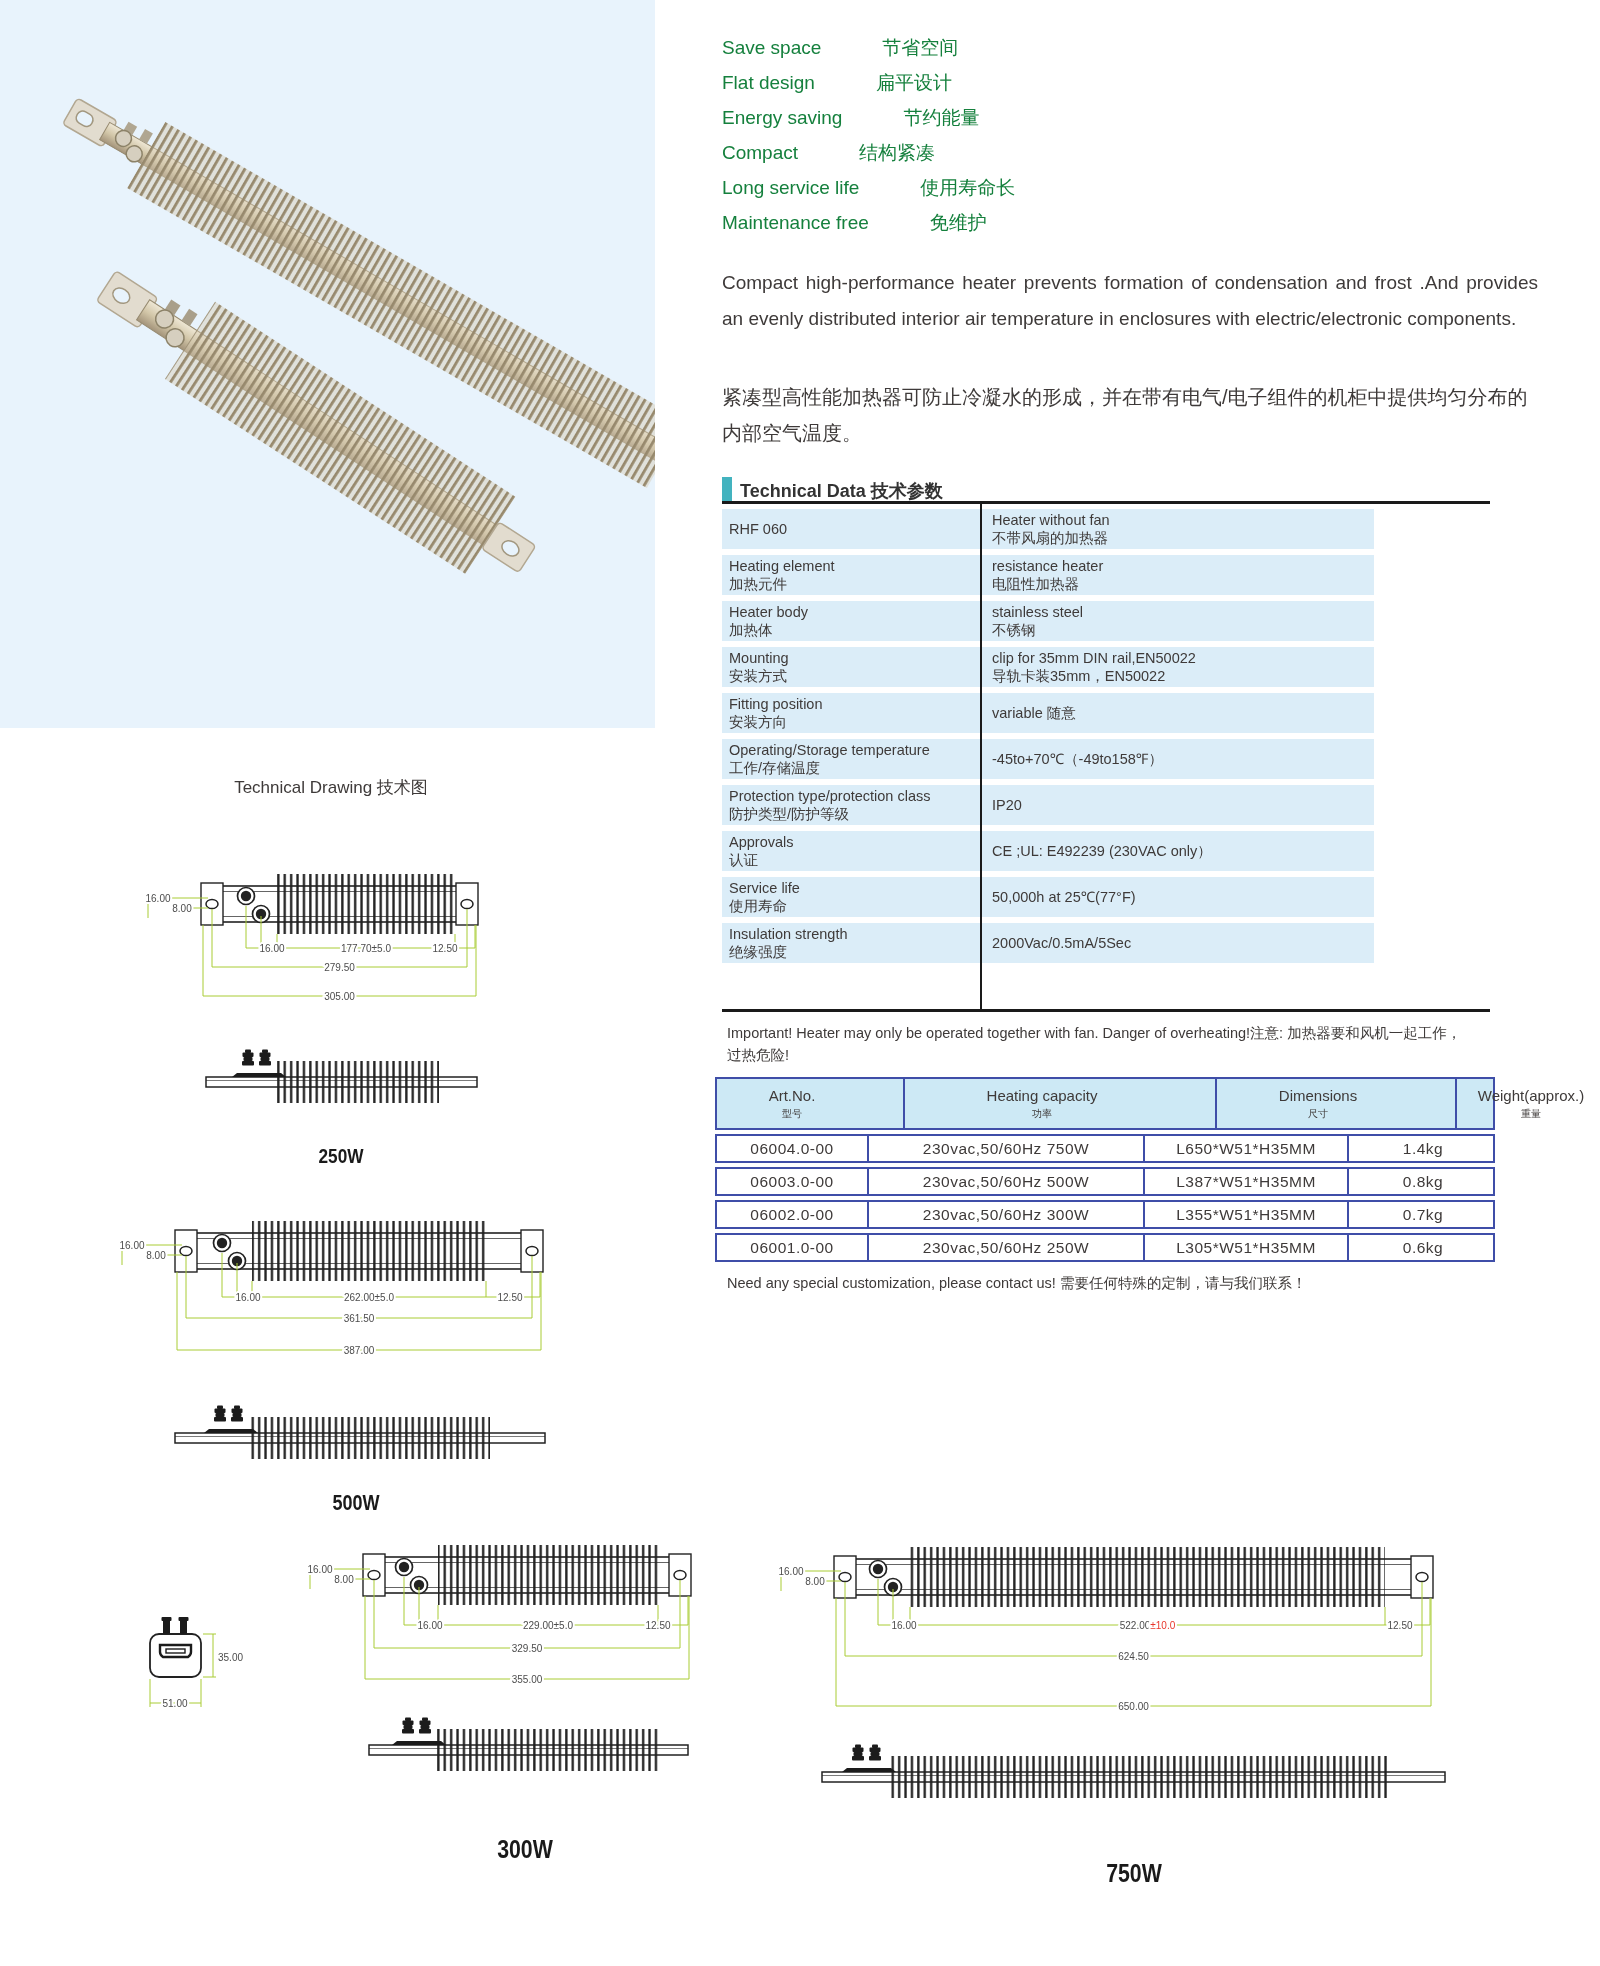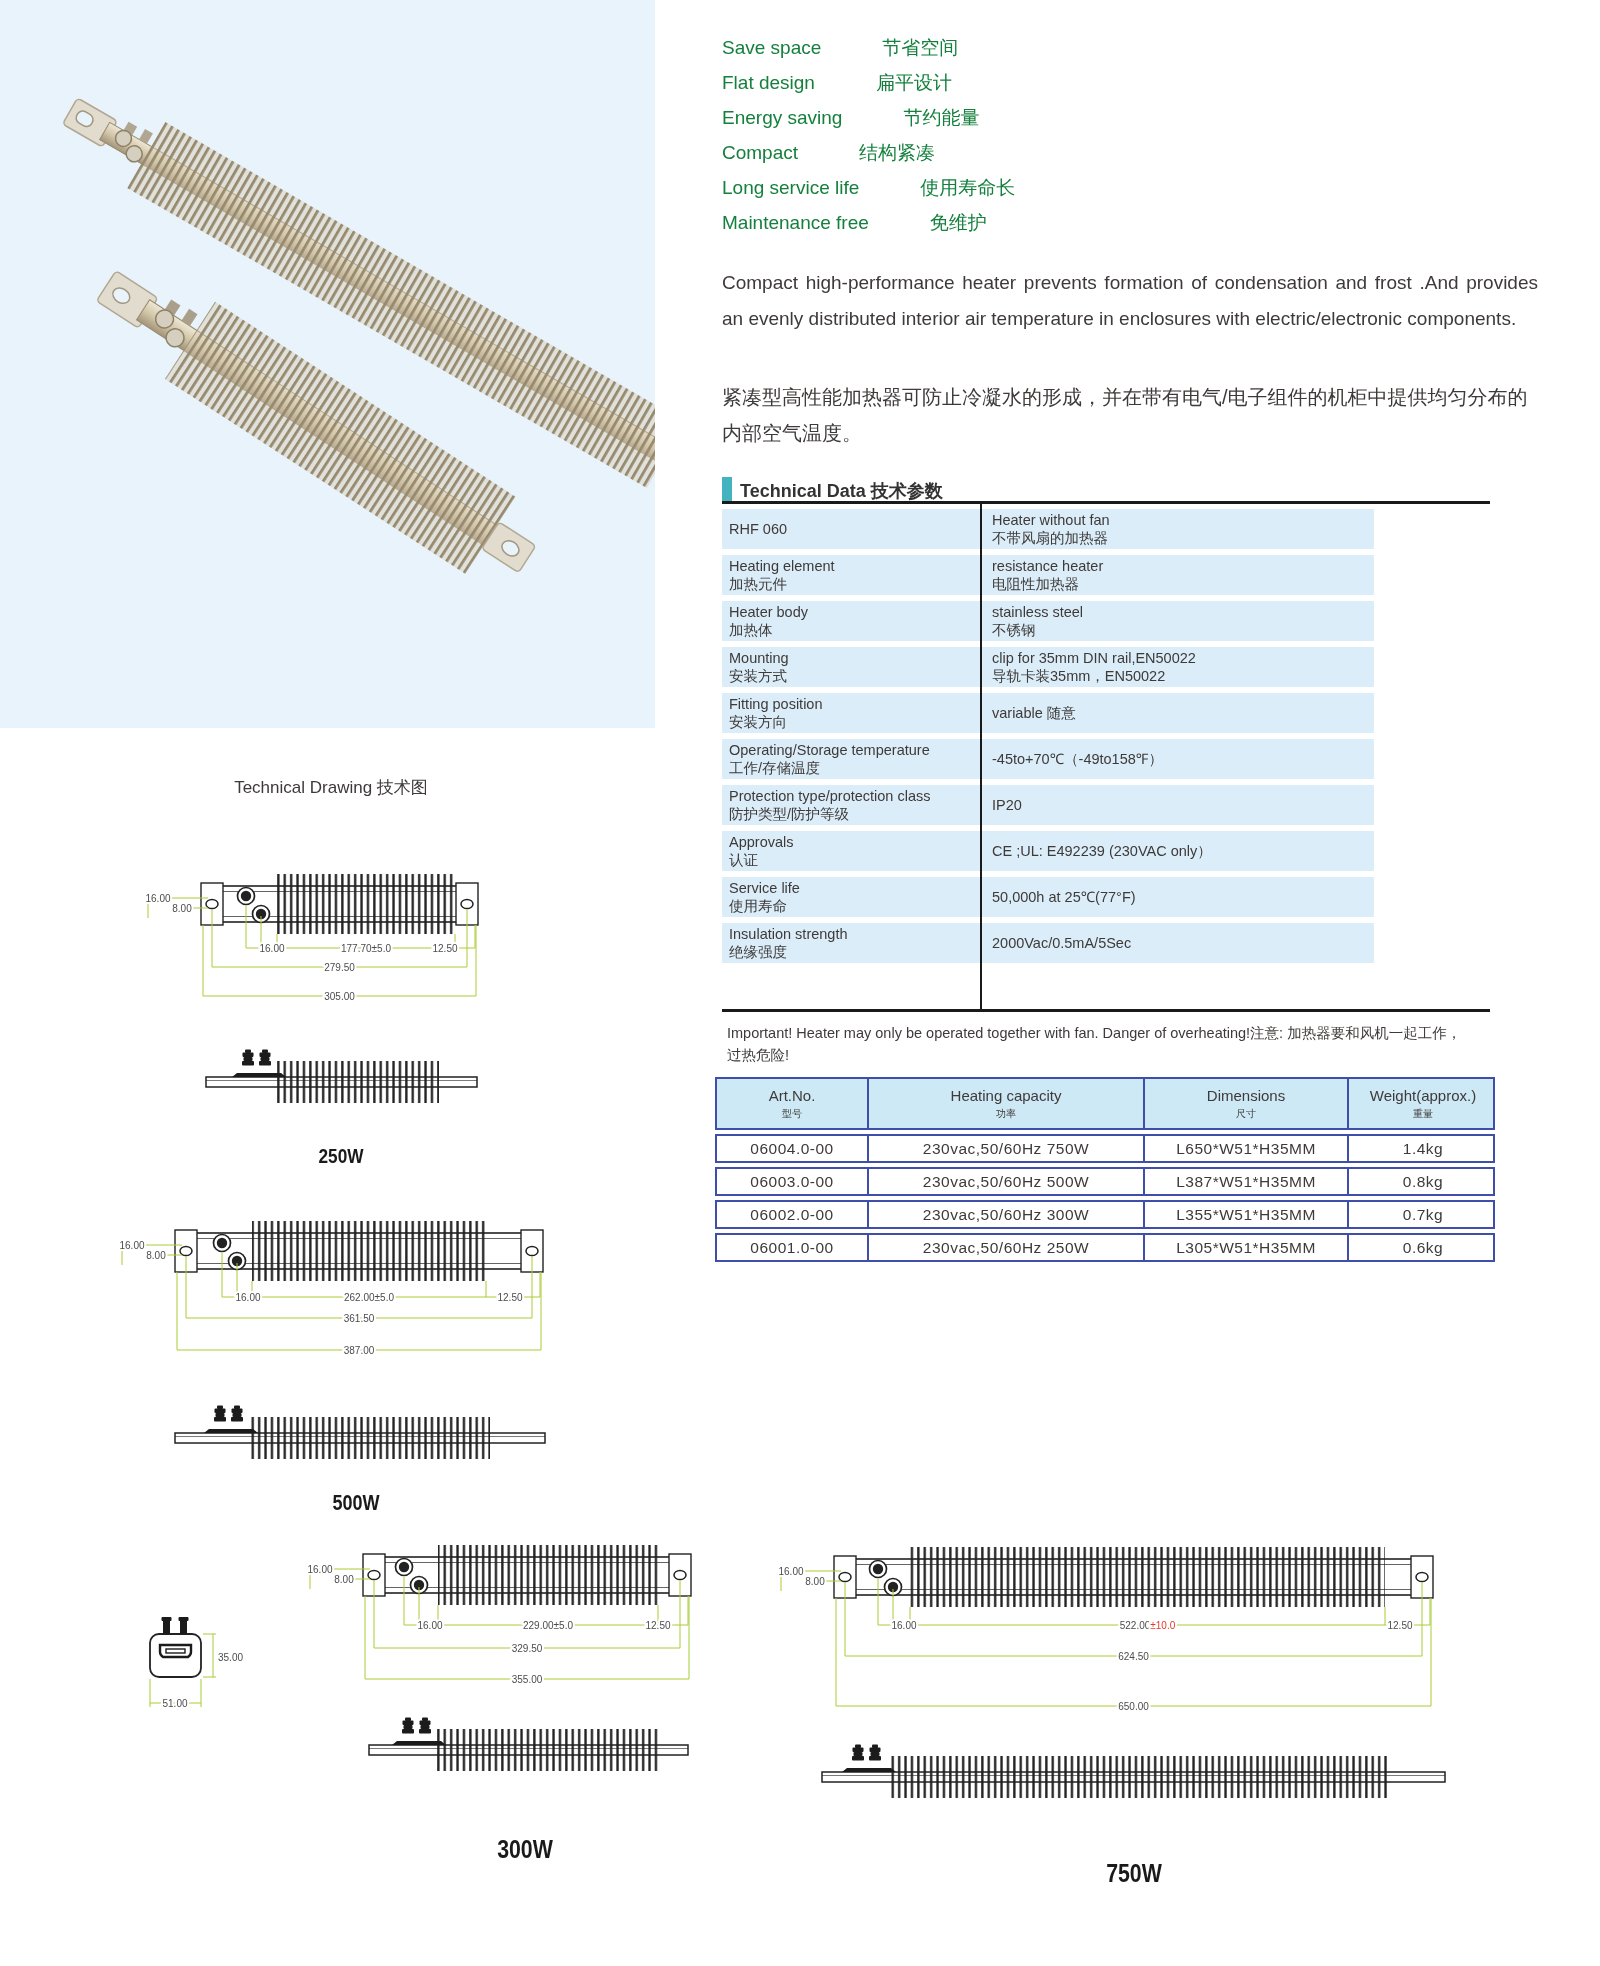--- a/index.html
+++ b/index.html
@@ -28,21 +28,21 @@
   .tech-cell.val{left:270px;width:490px;}
   
   .note{left:727px;width:800px;font-size:14.5px;line-height:22px;color:#3e3a39;}
   #important{top:1022px;}
   #custom-note{top:1272px;}
   
   #ptable{left:715px;top:1077px;width:780px;}
   .pt-box{box-sizing:border-box;border:2px solid #3f4ea8;background:#fff;display:grid;
           grid-template-columns:150px 276px 204px 150px;margin-bottom:4px;}
   .pt-box:last-child{margin-bottom:0;}
-  .pt-head{height:53px;background:#cde9f5;}
+  .pt-head{height:53px;background:#cde9f5;gap:36px;}
   .pt-row{height:29px;}
   .pt-cell{display:flex;flex-direction:column;align-items:center;justify-content:center;
            border-left:2px solid #3f4ea8;color:#3e3a39;}
   .pt-cell:first-child{border-left:none;}
   .pt-cell .en{font-size:15px;line-height:19px;}
   .pt-cell .cn{font-size:10px;line-height:17px;}
   .pt-row .pt-cell{font-size:15.5px;letter-spacing:0.5px;}
   
   #dw-title{left:161px;top:776px;width:340px;text-align:center;font-size:17px;color:#3e3a39;}
   .wlabel{text-align:center;color:#1a1a1a;font-weight:bold;transform:scaleX(0.82);}
@@ -498,19 +498,20 @@
         <div class="pt-cell">0.7kg</div>
       </div>
       <div class="pt-box pt-row">
         <div class="pt-cell">06001.0-00</div>
         <div class="pt-cell">230vac,50/60Hz 250W</div>
         <div class="pt-cell">L305*W51*H35MM</div>
         <div class="pt-cell">0.6kg</div>
       </div>
     </div>
 
+  <div id="custom-note" class="abs note">Need any special customization, please contact us!  需要任何特殊的定制，请与我们联系！</div>
 
   <div id="dw-title" class="abs">Technical Drawing 技术图</div>
   <div class="abs wlabel" style="left:291px;top:1144px;width:100px;font-size:21px">250W</div>
   <div class="abs wlabel" style="left:306px;top:1490px;width:100px;font-size:22px">500W</div>
   <div class="abs wlabel" style="left:465px;top:1834px;width:120px;font-size:26px">300W</div>
   <div class="abs wlabel" style="left:1074px;top:1858px;width:120px;font-size:26px">750W</div>
 </div>
 
 </body></html>

